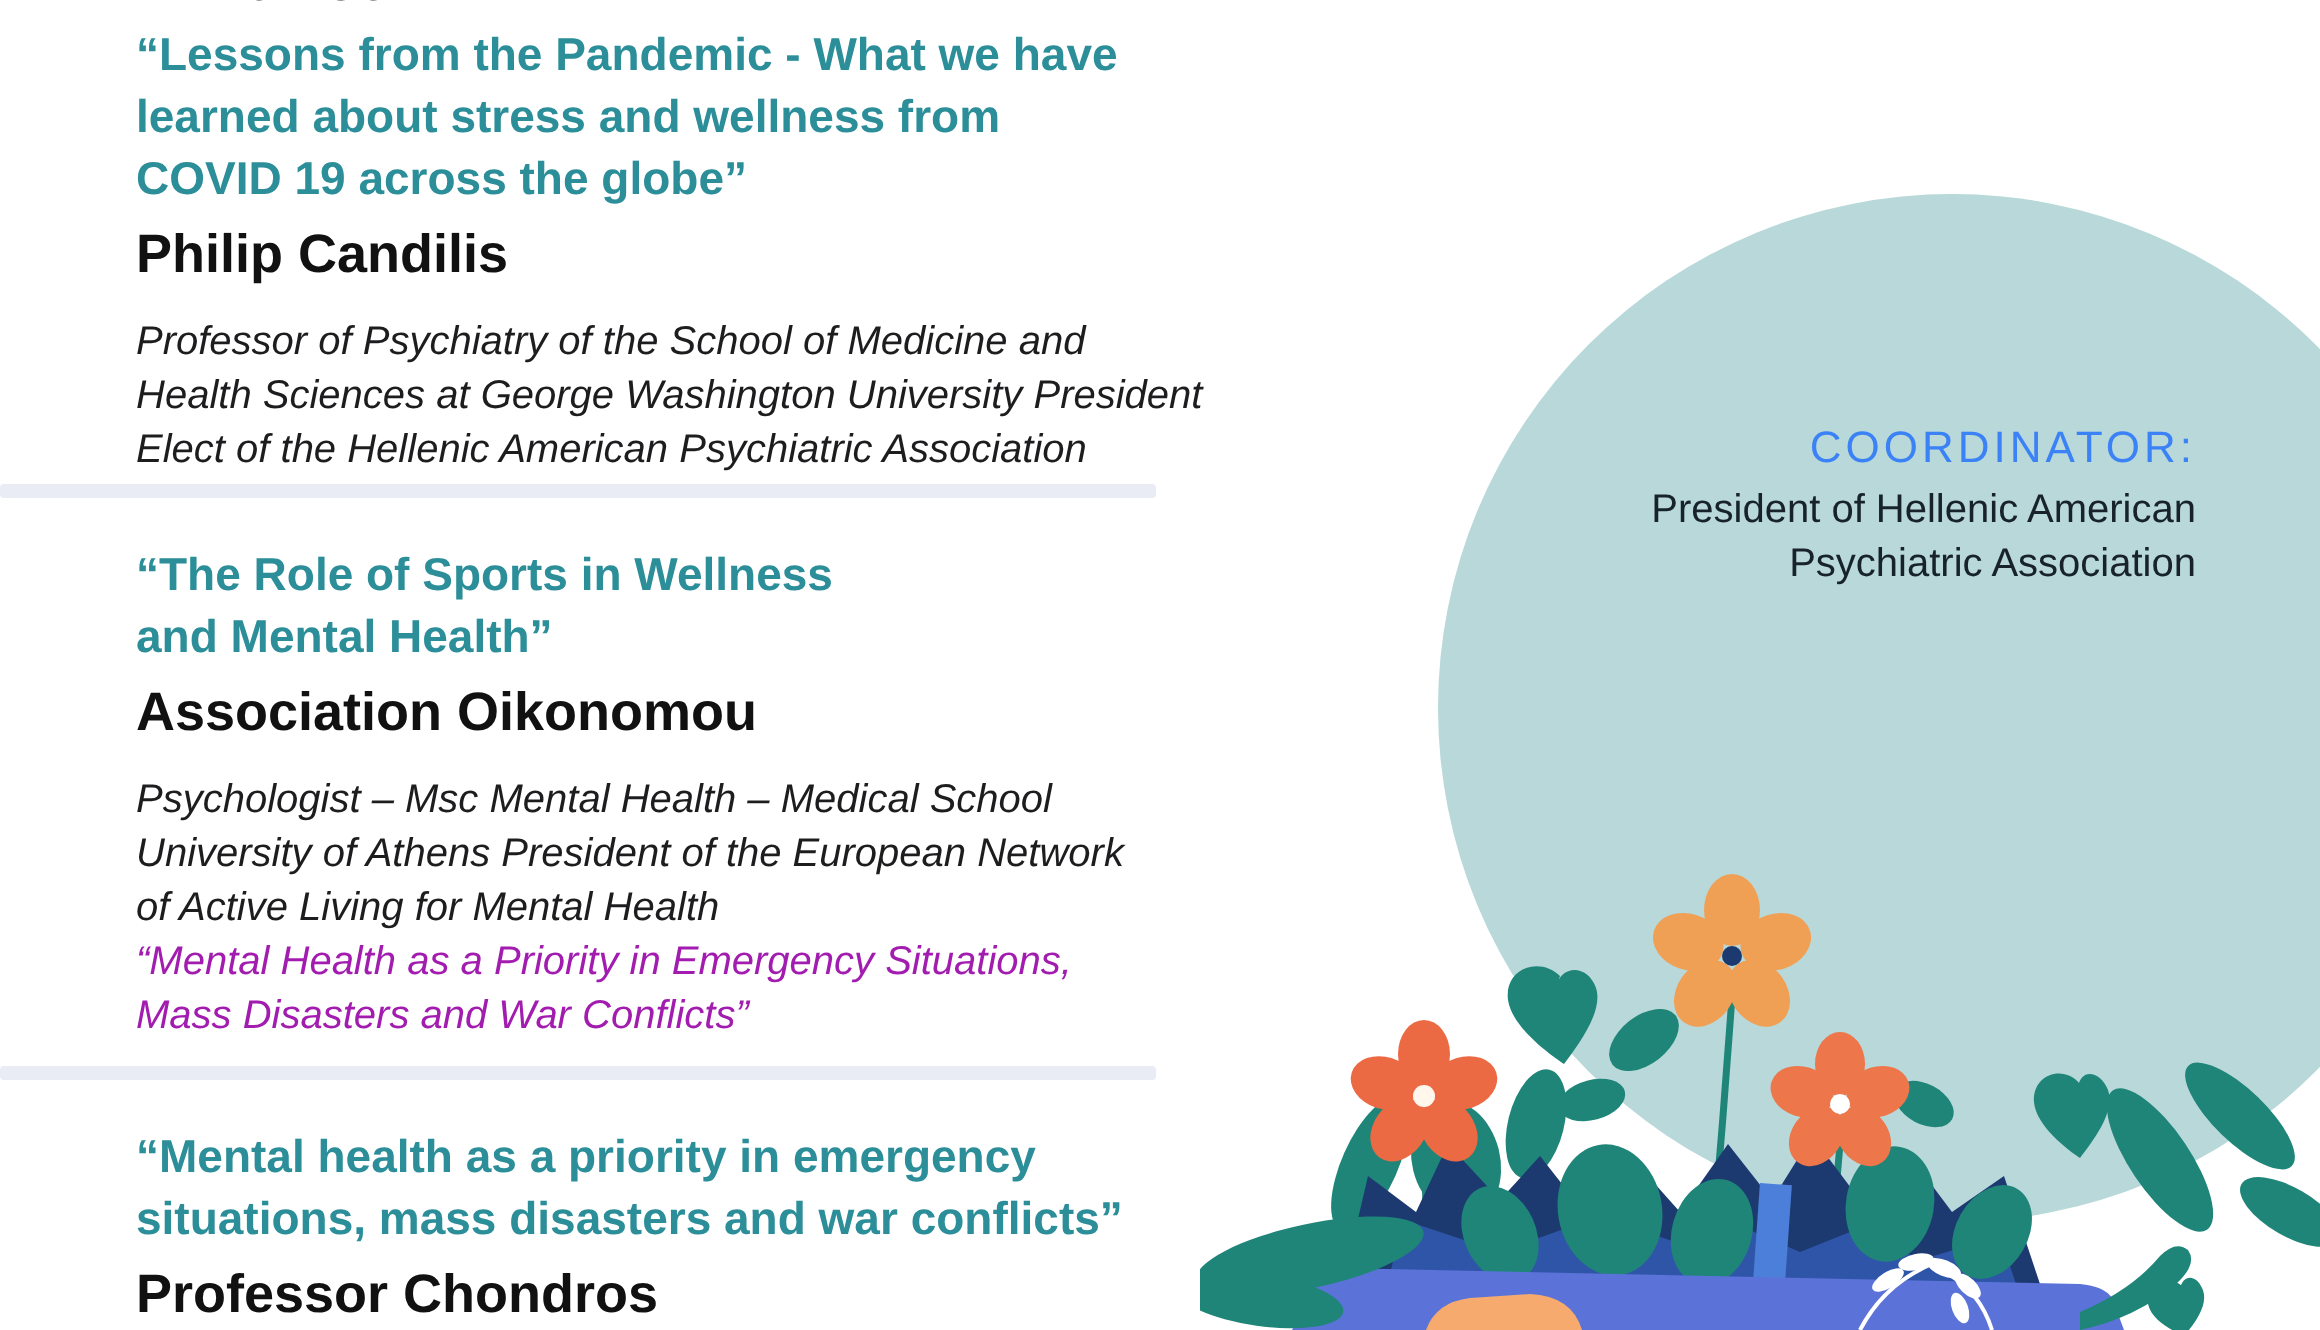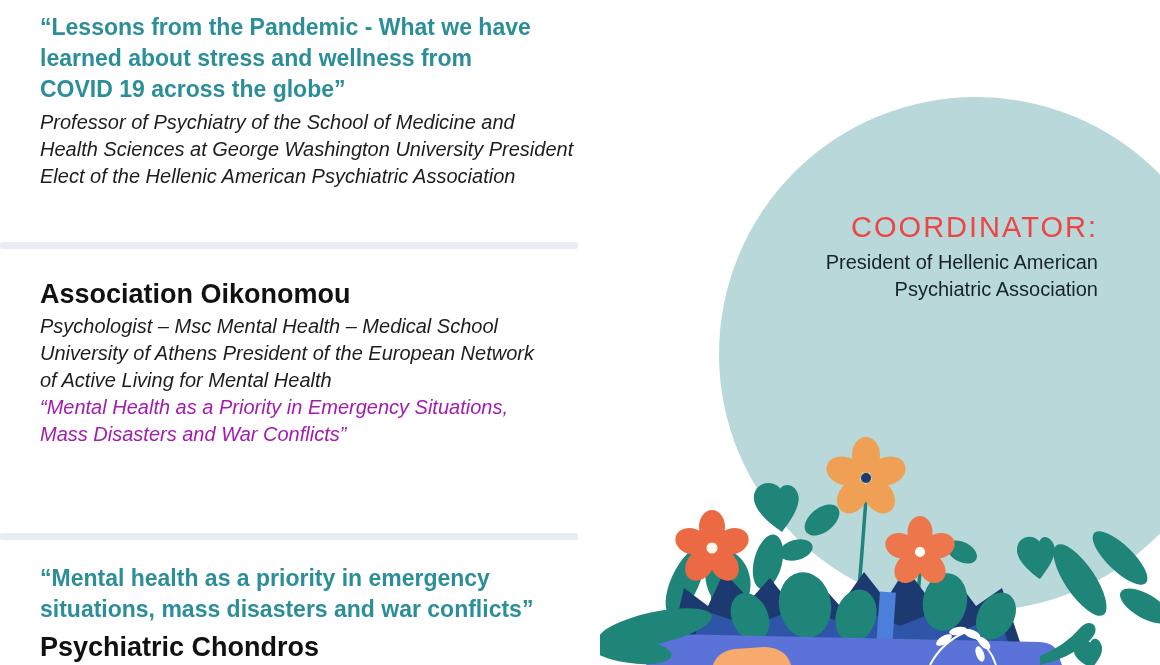--- a/index.html
+++ b/index.html
@@ -15,56 +15,56 @@
     position:absolute;
     left:719px;top:97px;width:514px;height:514px;
     border-radius:50%;
     background:#b8d8da;
   }
   .cut-top{
     position:absolute;left:52px;top:-21px;
     font-weight:700;font-size:23px;letter-spacing:.5px;color:#161616;
     white-space:pre-line;
   }
-  .session{position:absolute;left:40px;width:540px;}
+  .session{position:absolute;left:68px;width:540px;}
   .s1{top:12px;}
   .s2{top:272px;}
   .s3{top:563px;}
   .topic{
     margin:0;
     font-size:23px;line-height:31px;font-weight:700;
     color:#2b8e99;
     white-space:pre-line;
   }
   .speaker{
     margin-top:7px;
     font-size:27px;line-height:30px;font-weight:700;color:#111111;
   }
   .bio{
-    margin-top:4px;
+    margin-top:16px;
     font-size:20px;line-height:27px;
     font-style:italic;color:#1d1d1f;
     white-space:pre-line;
   }
   .quote{
     font-size:20px;line-height:27px;font-style:italic;color:#a21caf;
     white-space:pre-line;
   }
   .divider{
     position:absolute;left:0;width:578px;height:7px;
     background:#e9ecf5;border-radius:2px;
   }
   .divider.d1{top:242px;}
   .divider.d2{top:533px;}
   .coordinator{
     position:absolute;left:600px;top:211px;width:498px;
     text-align:right;
   }
   .coordinator .label{
-    font-size:29px;letter-spacing:2px;color:#ef4444;
+    font-size:22px;letter-spacing:2px;color:#3b82f6;
   }
   .coordinator .name{
     margin-top:9px;
     font-size:25px;font-weight:700;color:#101418;
   }
   .coordinator .title{
     margin-top:5px;
     font-size:20px;line-height:27px;color:#17222b;
     white-space:pre-line;
   }
@@ -78,42 +78,45 @@
 <div class="canvas">
 
   <div class="bg-circle"></div>
 
   <div class="cut-top">THE TOPICS:</div>
 
   <section class="session s1">
     <h2 class="topic">“Lessons from the Pandemic - What we have
 learned about stress and wellness from
 COVID 19 across the globe”</h2>
+    <div class="speaker">Philip Candilis</div>
     <div class="bio">Professor of Psychiatry of the School of Medicine and
 Health Sciences at George Washington University President
 Elect of the Hellenic American Psychiatric Association</div>
   </section>
 
   <div class="divider d1"></div>
 
   <section class="session s2">
+    <h2 class="topic">“The Role of Sports in Wellness
+and Mental Health”</h2>
     <div class="speaker">Association Oikonomou</div>
     <div class="bio">Psychologist – Msc Mental Health – Medical School
 University of Athens President of the European Network
 of Active Living for Mental Health</div>
     <div class="quote">“Mental Health as a Priority in Emergency Situations,
 Mass Disasters and War Conflicts”</div>
   </section>
 
   <div class="divider d2"></div>
 
   <section class="session s3">
     <h2 class="topic">“Mental health as a priority in emergency
 situations, mass disasters and war conflicts”</h2>
-    <div class="speaker">Psychiatric Chondros</div>
+    <div class="speaker">Professor Chondros</div>
 
   </section>
 
   <div class="coordinator">
     <div class="label">COORDINATOR:</div>
     <div class="title">President of Hellenic American
 Psychiatric Association</div>
   </div>
 
   <svg class="illustration" viewBox="0 0 560 235" xmlns="http://www.w3.org/2000/svg" aria-hidden="true">

